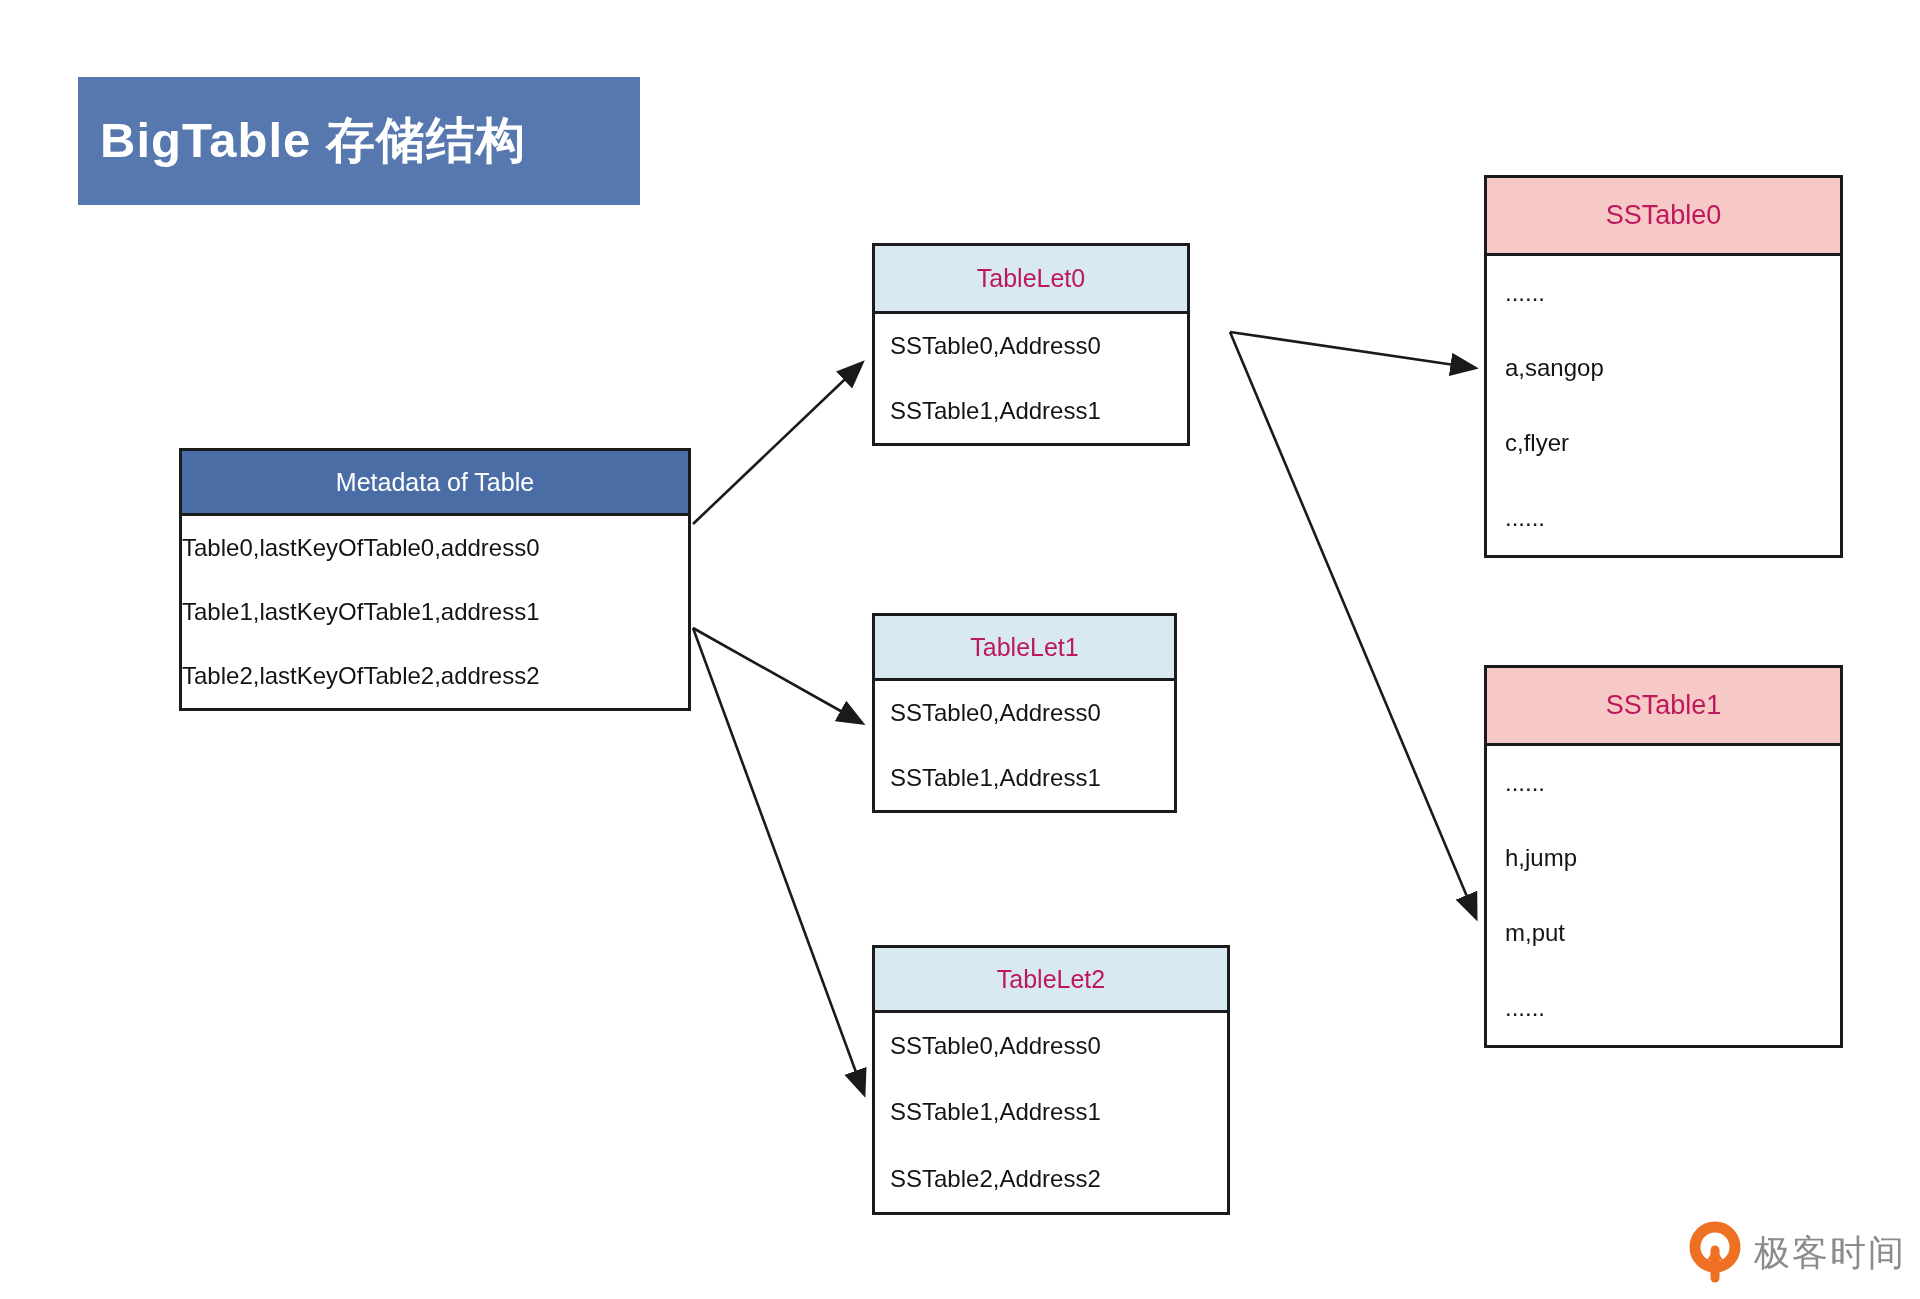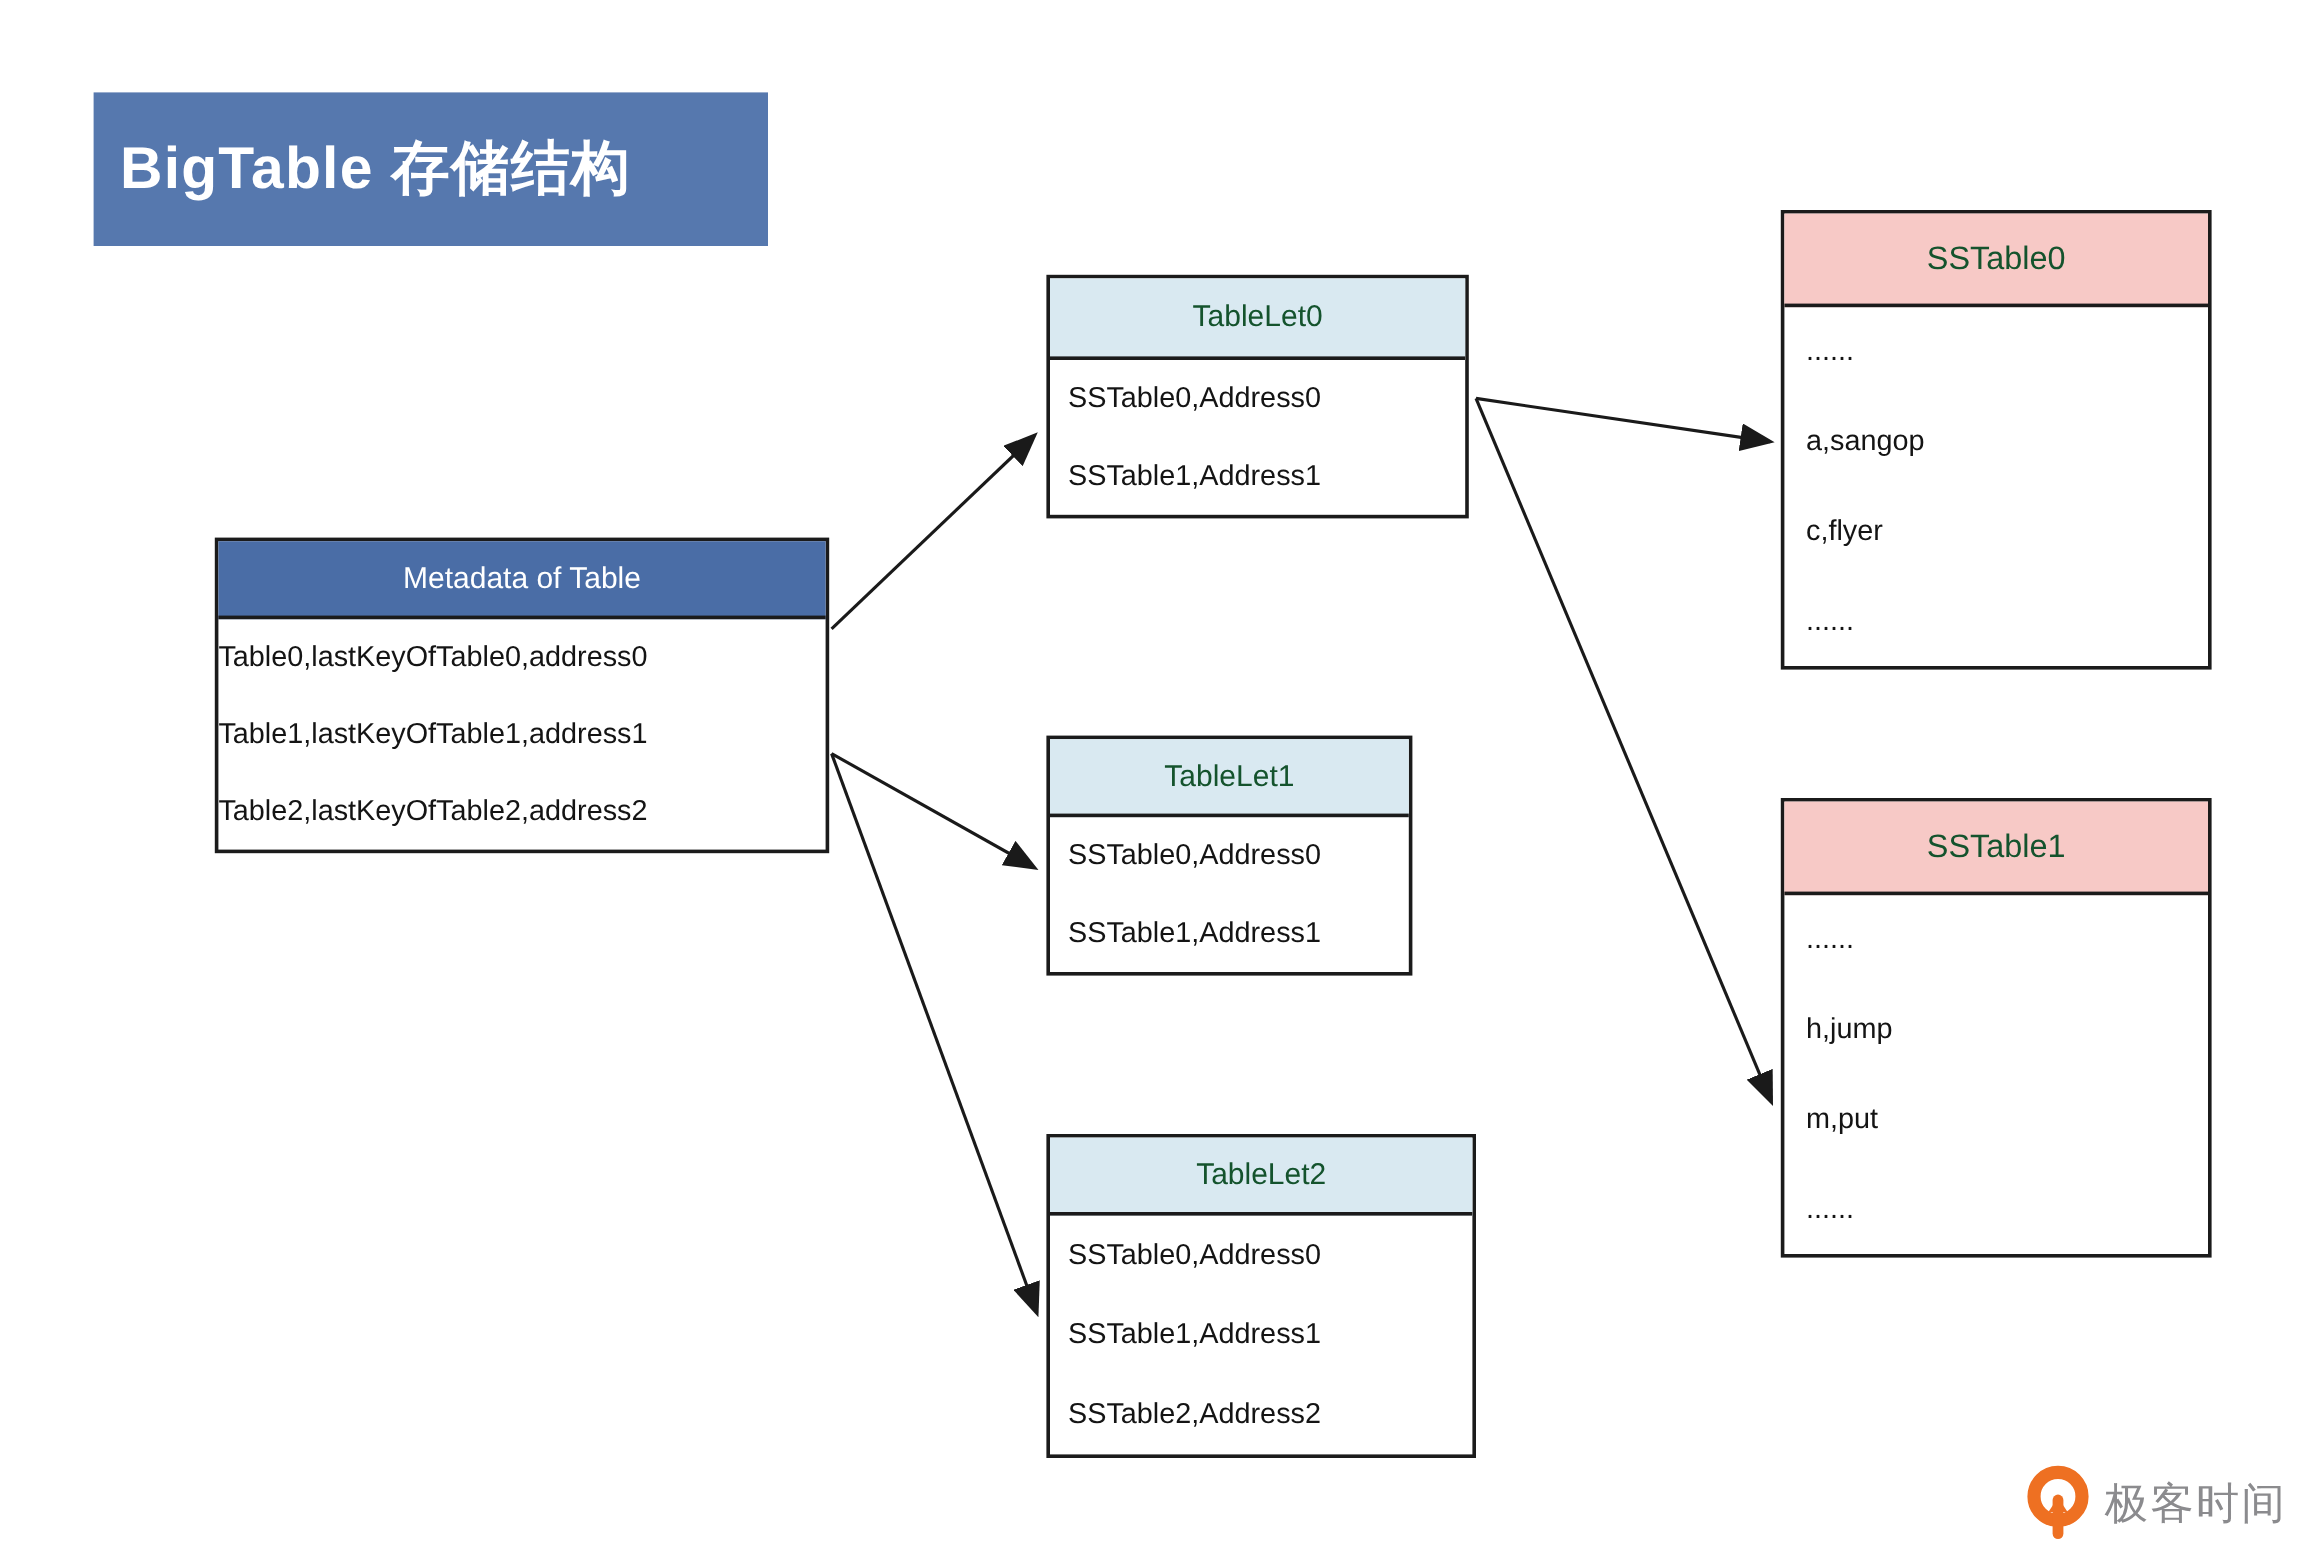--- a/index.html
+++ b/index.html
@@ -44,41 +44,41 @@
     flex-direction: column;
   }
   .box-header {
     flex: 0 0 auto;
     display: flex;
     align-items: center;
     justify-content: center;
     border-bottom: 3px solid #1b1b1b;
     box-sizing: border-box;
     font-size: 25px;
-    color: #14532d;
+    color: #be185d;
   }
   .box-body {
     flex: 1 1 auto;
     display: flex;
     flex-direction: column;
     justify-content: space-around;
     box-sizing: border-box;
   }
   .row {
     font-size: 24px;
     color: #141414;
     line-height: 1;
     white-space: nowrap;
   }
   
   .metadata-box { left: 179px; top: 448px; width: 512px; height: 263px; }
   .metadata-box .box-header { height: 65px; background: #4a6da6; color: #ffffff; font-size: 25px; }
   .metadata-box .box-body { }
   
-  .tablelet0-box { left: 872px; top: 229px; width: 352px; height: 203px; }
+  .tablelet0-box { left: 872px; top: 243px; width: 318px; height: 203px; }
   .tablelet1-box { left: 872px; top: 613px; width: 305px; height: 200px; }
   .tablelet2-box { left: 872px; top: 945px; width: 358px; height: 270px; }
   .tablelet0-box .box-header { height: 68px; background: #d9e9f1; }
   .tablelet1-box .box-header { height: 65px; background: #d9e9f1; }
   .tablelet2-box .box-header { height: 65px; background: #d9e9f1; }
   .tablelet0-box .box-body, .tablelet1-box .box-body, .tablelet2-box .box-body { padding-left: 15px; }
   
   .sstable0-box { left: 1484px; top: 175px; width: 359px; height: 383px; }
   .sstable1-box { left: 1484px; top: 665px; width: 359px; height: 383px; }
   .sstable0-box .box-header, .sstable1-box .box-header { height: 78px; background: #f7c9c6; font-size: 27px; }

